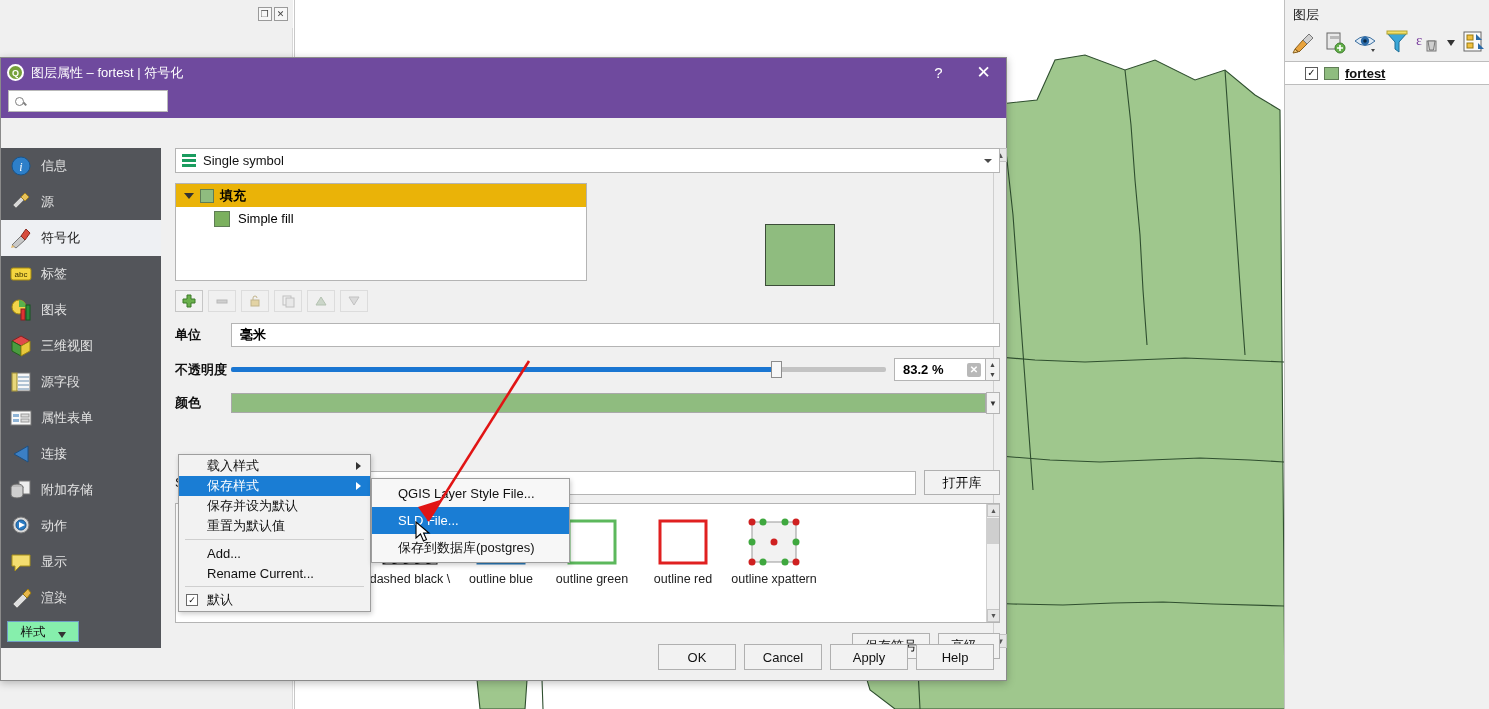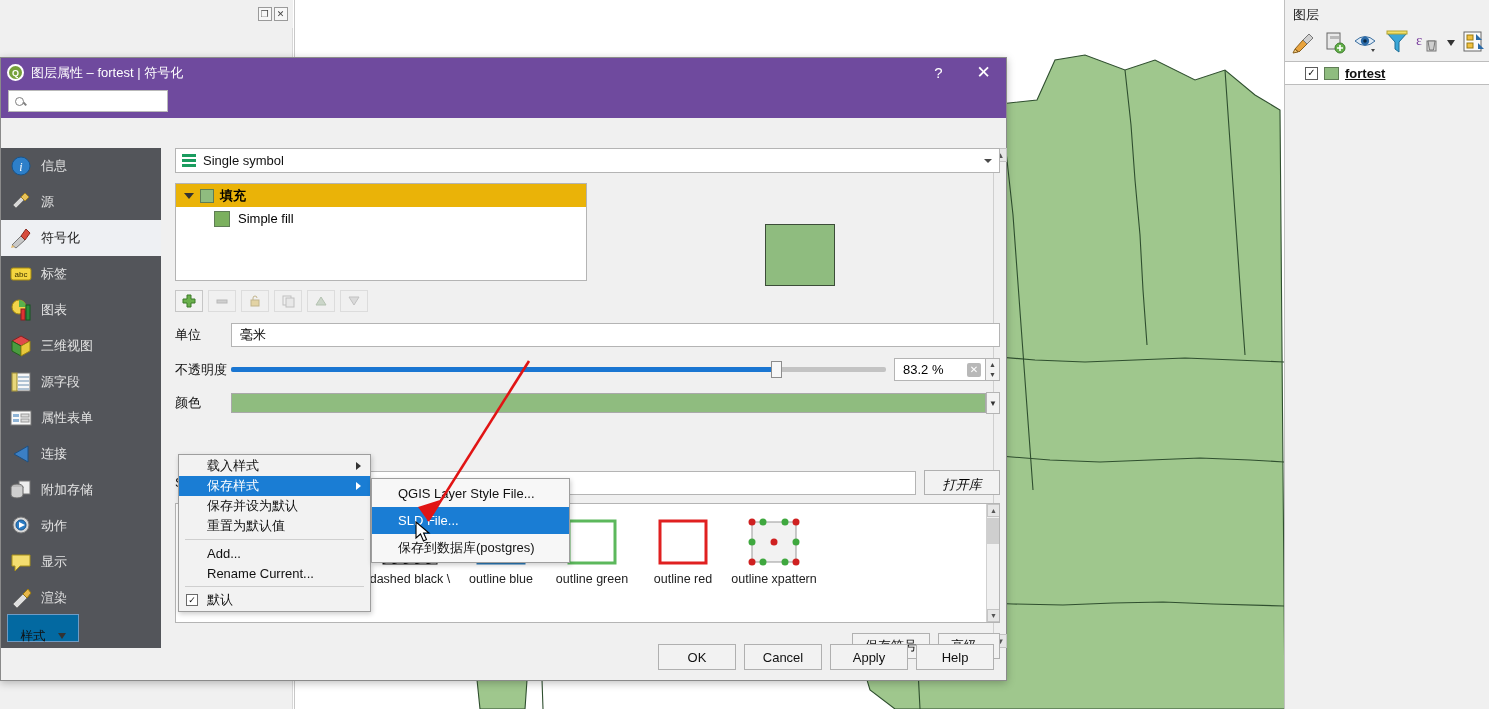--- a/index.html
+++ b/index.html
@@ -117,23 +117,23 @@
     position:absolute; right:0; top:30px; width:13px; bottom:32px; background:#efefef;
     border-left:1px solid #cfcfcf;
   }
   .sb-arrow {
     width:13px; height:14px; background:#e6e6e6; border:1px solid #c2c2c2;
     display:flex; align-items:center; justify-content:center; font-size:8px; color:#555;
   }
   .sb-arrow.bot { position:absolute; bottom:0; }
   .style-btn-wrap { position:absolute; left:6px; bottom:6px; }
   .style-btn {
-    height:21px; min-width:72px; background:#0369a1; border:1px solid #6f9bc4;
-    display:flex; align-items:flex-start; justify-content:center; gap:12px;
-    font-size:12.5px; color:#111; padding:13px 6px;
+    height:21px; min-width:72px; background:#86efac; border:1px solid #6f9bc4;
+    display:flex; align-items:flex-end; justify-content:center; gap:12px;
+    font-size:12.5px; color:#111; padding:0 6px;
   }
 
   
   #content {
     position:absolute; left:174px; top:30px; right:6px; bottom:0;
   }
   .combo {
     height:25px; background:#ffffff; border:1px solid #b4b4b4;
     display:flex; align-items:center; padding-left:6px; gap:7px; position:relative;
     font-size:13px; color:#111;
@@ -166,21 +166,21 @@
     background:#8fbc7f; border:1.5px solid #3c4d39;
   }
 
   .tool-row { margin-top:9px; display:flex; gap:5px; }
   .tool-btn {
     width:28px; height:22px; background:#f2f2f2; border:1px solid #c6c6c6;
     display:flex; align-items:center; justify-content:center;
   }
   .tool-btn.dis { opacity:.45; }
 
-  .field-row { display:flex; align-items:center; margin-top:11px; }
+  .field-row { display:flex; align-items:center; margin-top:11px;font-weight:bold; }
   .field-label { width:56px; font-size:13px; color:#111; flex:none; }
 
   .unit-combo {
     flex:1; height:24px; background:#ffffff; border:1px solid #b4b4b4;
     display:flex; align-items:center; padding-left:8px; position:relative; font-size:13px;
   }
 
   .slider-track {
     position:relative; flex:1; height:22px; display:flex; align-items:center;
   }
@@ -214,21 +214,21 @@
   }
 
   .symbols-row { display:flex; align-items:center; margin-top:56px; gap:8px; }
   .symbols-lbl { font-size:13px; color:#111; }
   .symbols-combo {
     flex:1; height:24px; background:#ffffff; border:1px solid #b4b4b4;
     display:flex; align-items:center; padding-left:8px; position:relative; font-size:13px;
   }
   .openlib-btn {
     width:76px; height:25px; background:#f2f2f2; border:1px solid #b0b0b0;
-    display:flex; align-items:flex-end; justify-content:center; font-size:13px;font-style:italic;
+    display:flex; align-items:center; justify-content:center; font-size:13px;
   }
 
   .gallery {
     margin-top:8px; height:120px; background:#ffffff; border:1px solid #b4b4b4;
     position:relative; display:flex; padding:6px 8px 0 8px; gap:3px; overflow:hidden;
   }
   .gal-item { width:88px; text-align:center; }
   .gal-box { width:58px; height:48px; margin:8px auto 6px auto; }
   .gal-cap { font-size:12.5px; color:#222; line-height:14px; }
   .gal-scroll {

